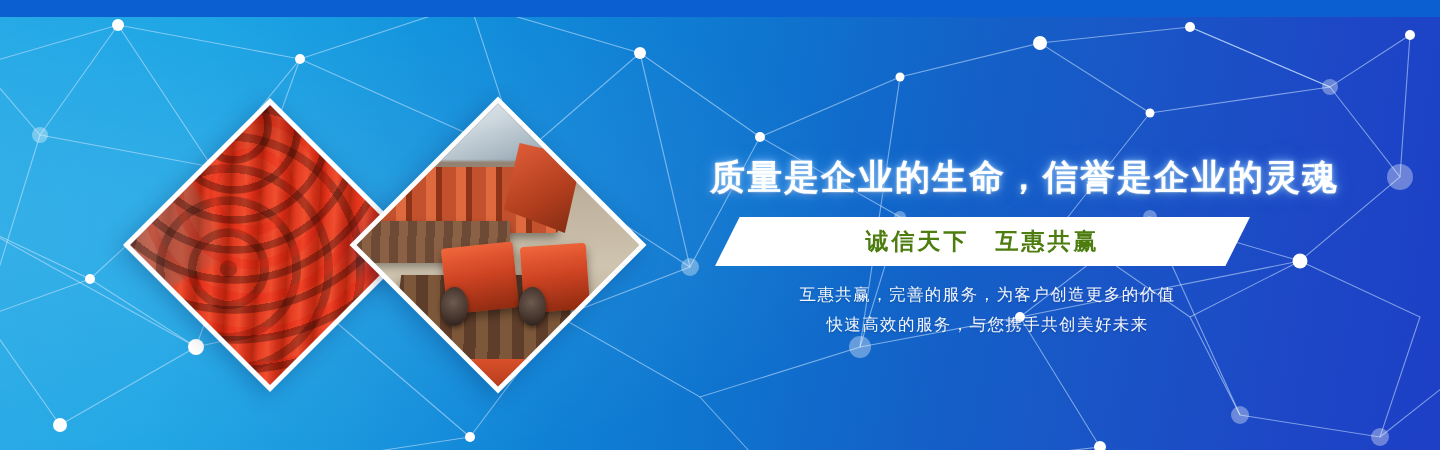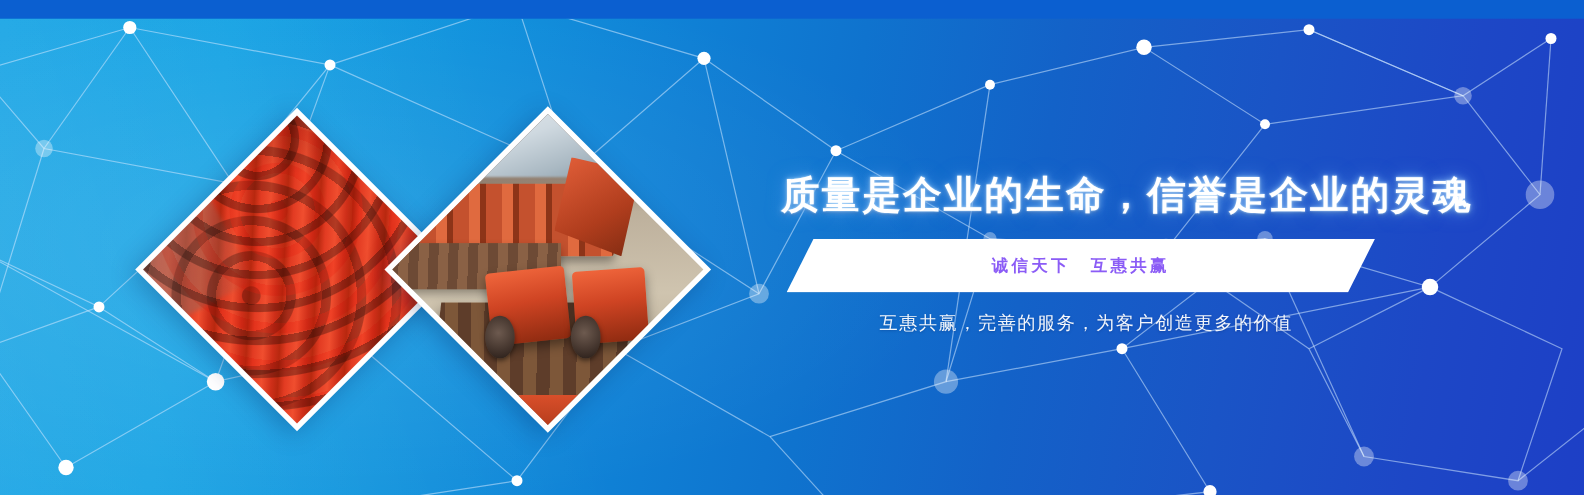--- a/index.html
+++ b/index.html
@@ -210,24 +210,24 @@
     background: #ffffff;
     clip-path: polygon(4.6% 0%, 100% 0%, 95.4% 100%, 0% 100%);
     box-shadow: 0 3px 10px rgba(5, 35, 95, 0.22);
   }
   .slogan-text {
     position: absolute;
     inset: 0;
     display: flex;
     align-items: center;
     justify-content: center;
-    font-size: 15px;
+    font-size: 23px;
     font-weight: bold;
     letter-spacing: 3px;
-    color: #8b5cf6;
+    color: #4d7c0f;
     white-space: pre;
   }
 
   
   .subcopy {
     position: absolute;
     left: 700px;
     top: 262px;
     width: 575px;
     text-align: center;
@@ -347,15 +347,16 @@
   </div>
 
   <div class="headline">质量是企业的生命，信誉是企业的灵魂</div>
 
   <div class="slogan-bar">
     <div class="slogan-text">诚信天下　互惠共赢</div>
   </div>
 
   <div class="subcopy">
     <div class="subline">互惠共赢，完善的服务，为客户创造更多的价值</div>
+    <div class="subline">快速高效的服务，与您携手共创美好未来</div>
   </div>
 
 </div>
 
 </body></html>

